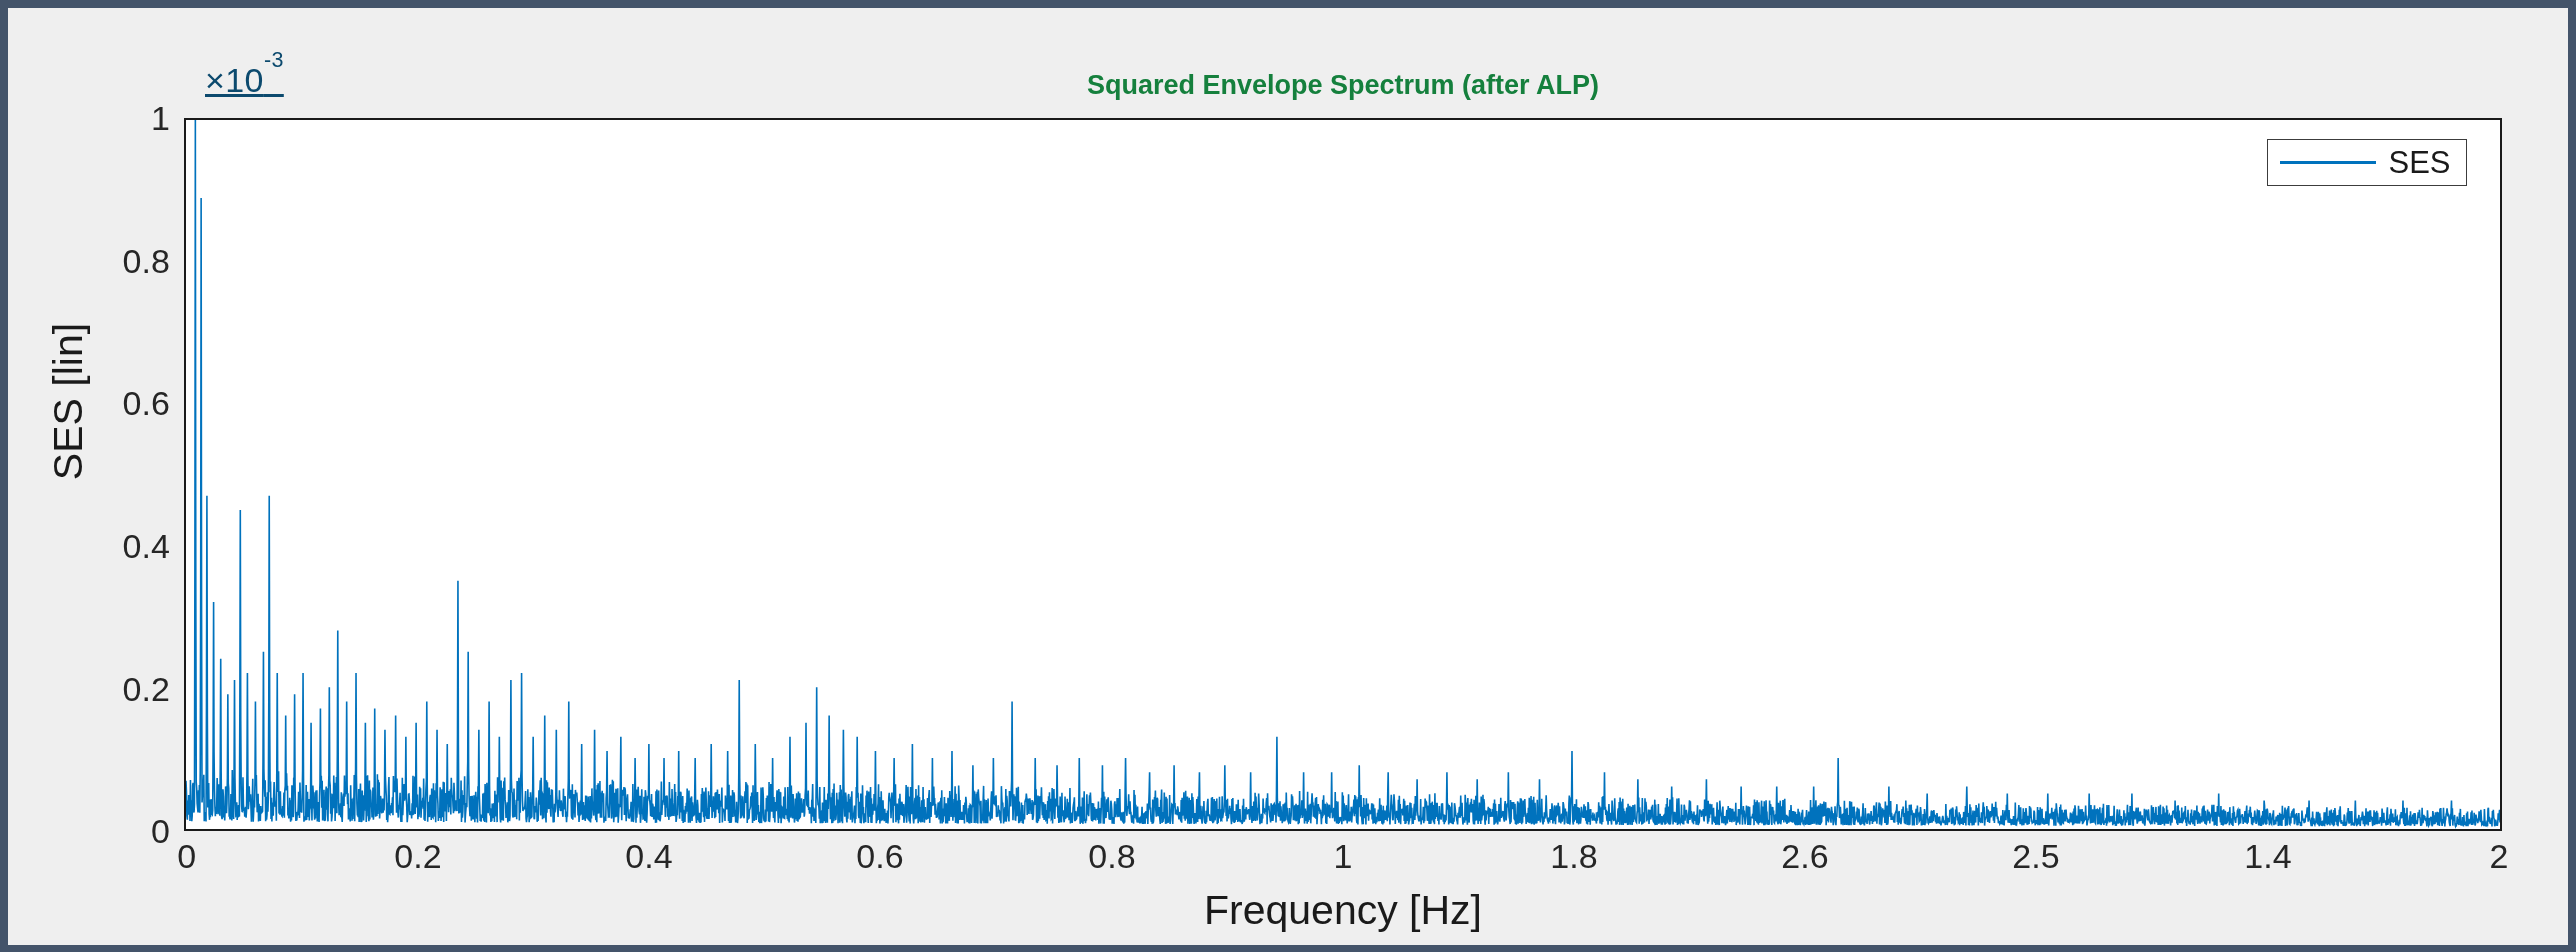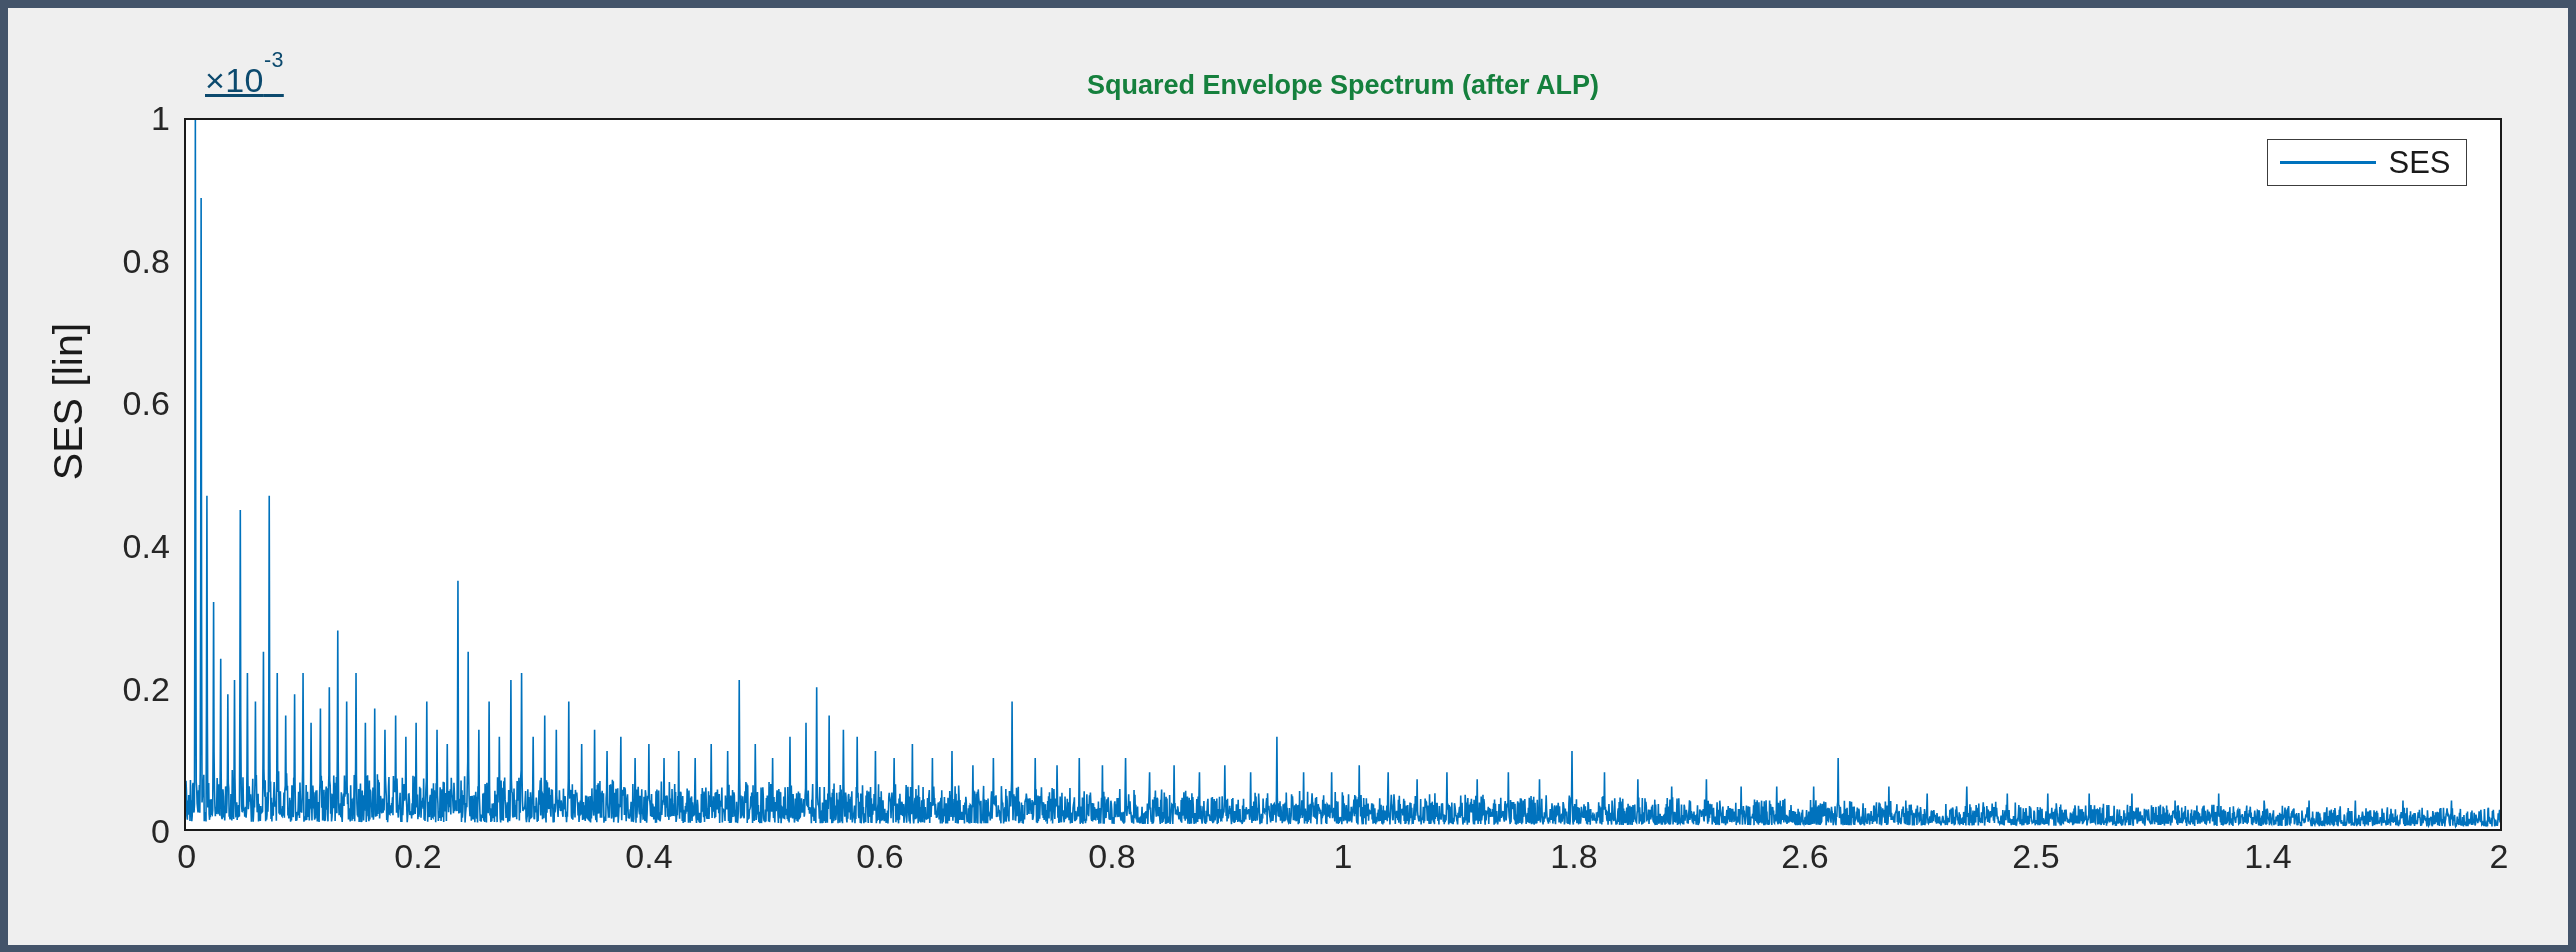--- a/index.html
+++ b/index.html
@@ -124,15 +124,16 @@
       <div class="xtick" style="left: 696px;">0.6</div>
       <div class="xtick" style="left: 928px;">0.8</div>
       <div class="xtick" style="left: 1159px;">1</div>
       <div class="xtick" style="left: 1390px;">1.8</div>
       <div class="xtick" style="left: 1621px;">2.6</div>
       <div class="xtick" style="left: 1852px;">2.5</div>
       <div class="xtick" style="left: 2084px;">1.4</div>
       <div class="xtick" style="left: 2315px;">2</div>
     </div>
 
+  <div id="xlabel">Frequency [Hz]</div>
   <div id="ylabel">SES [lin]</div>
 </div>
 
 
 </body></html>

